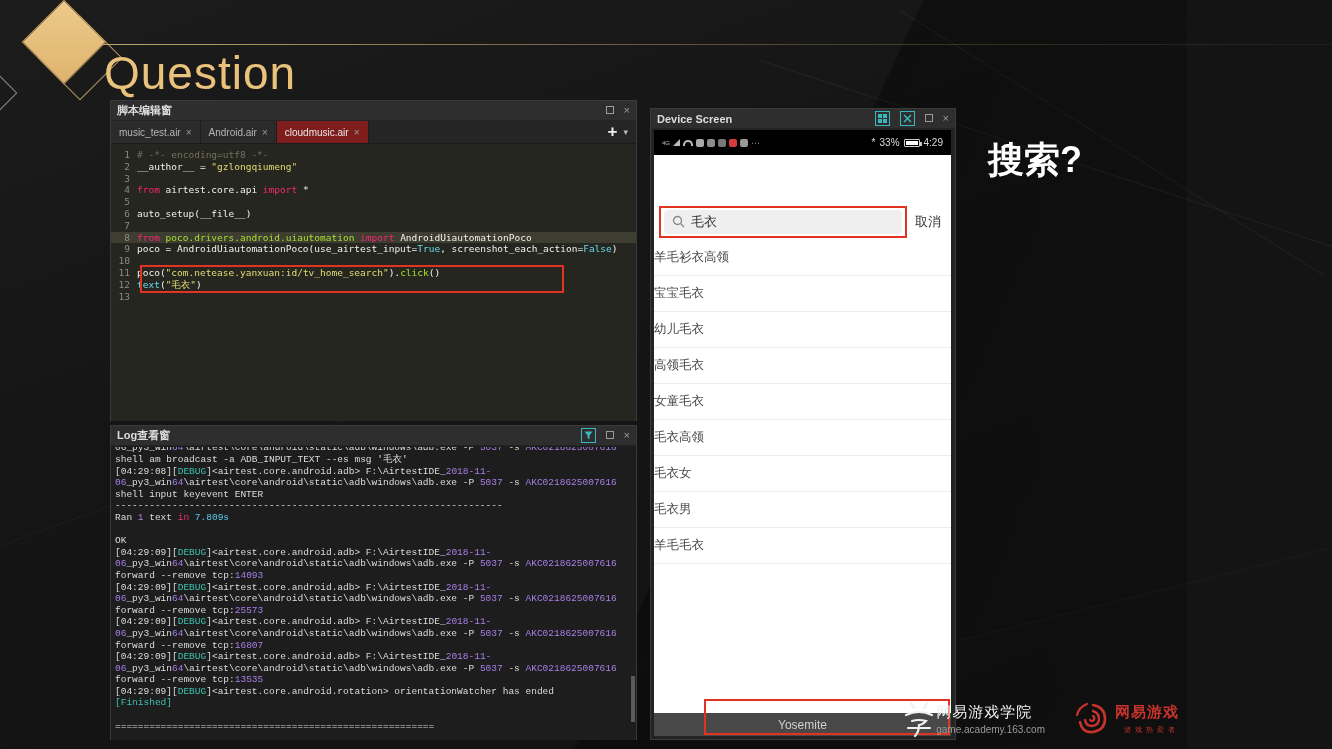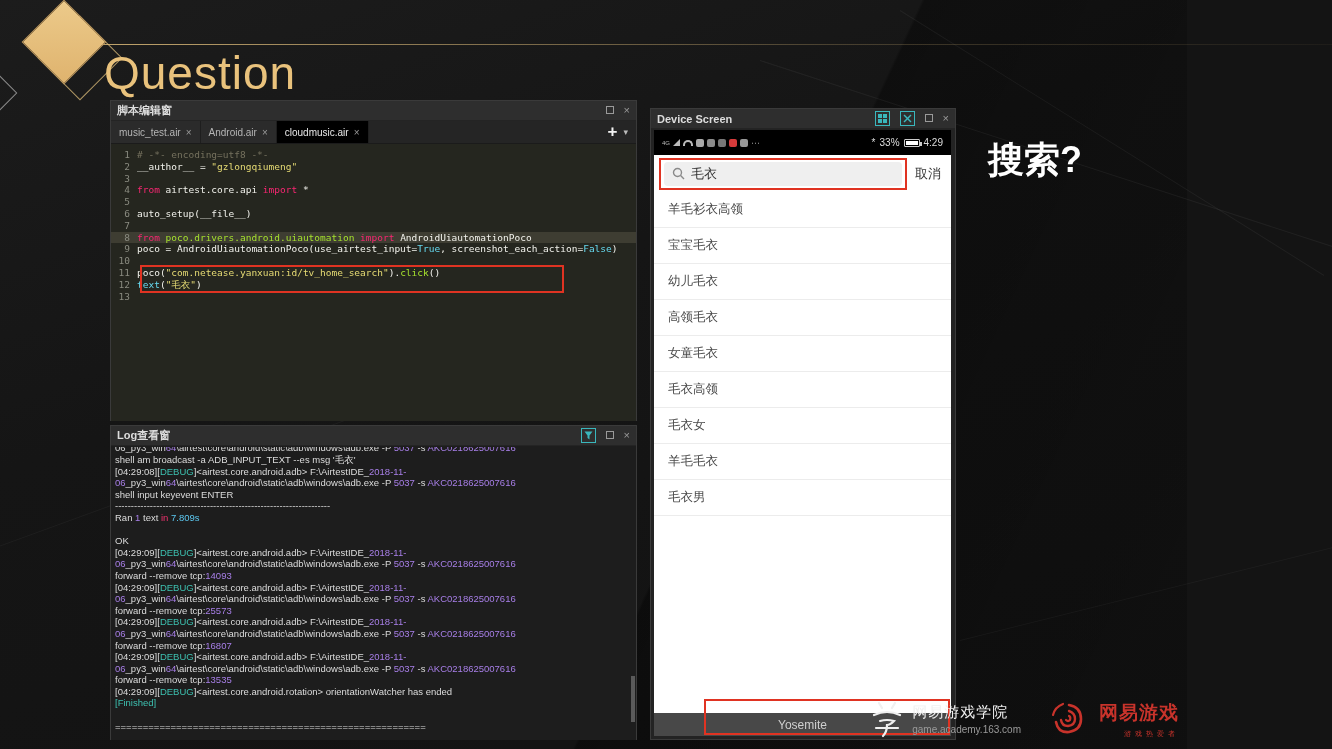--- a/index.html
+++ b/index.html
@@ -34,36 +34,36 @@
   .win-ctrls { margin-left:auto; display:flex; align-items:center; gap:10px; }
   .ctrl { color:#9a9a9a; font-size:11px; line-height:11px; cursor:default; }
   .float-box { display:inline-block; width:8px; height:8px; border:1px solid #9a9a9a; }
   .tealbox { display:inline-flex; align-items:center; justify-content:center; width:15px; height:15px; border:1px solid #3ab7bd; }
 
   
   .editor { left:110px; top:100px; width:527px; height:321px; }
   .tabbar { height:23px; background:#252525; display:flex; align-items:stretch; border-bottom:1px solid #1b1b1b; }
   .tabs { display:flex; }
   .tab { display:flex; align-items:center; gap:5px; padding:0 8px; font-size:10px; color:#b5b5b5; background:#2b2b2b; border-right:1px solid #1e1e1e; }
-  .tab.active { background:#000000; color:#e8e8e8; }
+  .tab.active { background:#7f1d1d; color:#e8e8e8; }
   .tab .x { color:#9a9a9a; font-size:10px; }
   .tab-actions { margin-left:auto; display:flex; align-items:center; gap:6px; padding:0 8px; }
   .add-tab { color:#f2f2f2; font-size:17px; font-weight:700; line-height:14px; }
   .tab-dd { color:#bbb; font-size:9px; }
   .code { position:relative; height:277px; background:#25261f; padding:5px 0 0 0; font-family:"DejaVu Sans Mono", monospace; font-size:9.5px; line-height:11.8px; overflow:hidden; }
   .code-line { display:flex; white-space:pre; }
   .code-line.hl { background:#3e3d32; }
   .lnum { width:26px; flex:0 0 26px; text-align:right; padding-right:7px; color:#8a8b80; }
   .seg.p { color:#f2f2ec; } .seg.c { color:#75715e; } .seg.s { color:#e6db74; }
   .seg.k { color:#f92672; } .seg.g { color:#a6e22e; } .seg.b { color:#66d9ef; }
   .code-redbox { position:absolute; left:29px; top:121px; width:424px; height:28px; border:2px solid #e03322; pointer-events:none; }
 
   
   .logwin { left:110px; top:425px; width:527px; height:315px; }
-  .logbody { position:relative; height:294px; background:#1d1d1d; padding:1px 4px 0 4px; font-family:Liberation Sans, sans-serif; font-size:9.5px; line-height:11.6px; overflow:hidden; color:#dcdcdc; }
+  .logbody { position:relative; height:294px; background:#1d1d1d; padding:1px 4px 0 4px; font-family:Liberation Mono, monospace; font-size:9.5px; line-height:11.6px; overflow:hidden; color:#dcdcdc; }
   .log-line { white-space:pre; }
   .log-line span.w { color:#dcdcdc; }
   .log-line span.tag { color:#3dc0b0; }
   .log-line span.num { color:#a87fe8; }
   .log-line span.red { color:#f0326e; }
   .log-line span.blue { color:#5cc8f0; }
   .clipwrap { height:7px; overflow:hidden; }
   .clipwrap .log-line { margin-top:-5px; }
   .log-scroll { position:absolute; right:1px; bottom:18px; width:4px; height:46px; background:#5a5a5a; }
   .filter-funnel { display:block; }
@@ -78,38 +78,38 @@
   .sb-wifi { width:10px; height:6px; border:2px solid #bbb; border-bottom:none; border-radius:8px 8px 0 0; }
   .sb-app { width:8px; height:8px; border-radius:2px; background:#a9a9a9; }
   .sb-app.a2 { background:#8b8b8b; } .sb-app.a3 { background:#777; }
   .sb-app.red { background:#d63b3b; } .sb-app.a5 { background:#989898; }
   .sb-dots { font-size:9px; color:#aaa; }
   .sb-right { margin-left:auto; display:flex; align-items:center; gap:4px; font-size:10px; color:#ddd; }
   .sb-batt { position:relative; width:16px; height:8px; border:1px solid #ccc; border-radius:1px; }
   .sb-batt::before { content:""; position:absolute; inset:1px; background:#fff; }
   .sb-batt::after { content:""; position:absolute; right:-3px; top:2px; width:2px; height:4px; background:#ccc; }
   .screen { flex:1; background:#fff; display:flex; flex-direction:column; overflow:hidden; }
-  .search-row { height:37px; display:flex; align-items:center; padding:0 10px 0 5px; }
+  .search-row { height:37px; display:flex; align-items:center; padding:0 10px 0 5px;margin-top:48px; }
   .search-box-red { flex:1; border:2px solid #e03322; padding:2px 3px; margin-right:8px; }
   .search-input { display:flex; align-items:center; gap:6px; height:24px; background:#efefef; border-radius:4px; padding:0 8px; }
   .mag { flex:0 0 auto; display:block; }
   .search-text { font-size:13px; color:#333; }
   .cancel { font-size:13px; color:#333; }
   .sug-list { list-style:none; }
-  .sug-item { height:36px; display:flex; align-items:center; padding-left:14px; font-size:12.5px; color:#4a4a4a; border-bottom:1px solid #ececec; }
+  .sug-item { height:36px; display:flex; align-items:center; padding-left:0; font-size:12.5px; color:#4a4a4a; border-bottom:1px solid #ececec; }
   .screen-blank { flex:1; background:#fff; }
   .kb-bar { height:23px; background:#484848; display:flex; align-items:center; justify-content:center; font-size:12px; color:#cfcfcf; }
   .kb-redbox { position:absolute; left:50px; bottom:1px; width:246px; height:36px; border:2px solid #e03322; pointer-events:none; }
 
   
   .footer { position:absolute; right:8px; bottom:8px; display:flex; align-items:center; gap:26px; }
-  .brand { display:flex; align-items:center; gap:8px; }
+  .brand { display:flex; align-items:center; }
   .brand-text .bn { font-size:15px; color:#f0f0f0; letter-spacing:1px; }
   .brand-text .bu { font-size:10px; color:#9a9a9a; margin-top:2px; }
-  .games-text .gn { font-size:19px; color:#c8332b; font-weight:700; letter-spacing:1px; }
+  .games-text .gn { font-size:15px; color:#c8332b; font-weight:700; letter-spacing:1px; }
   .games-text .gt { font-size:7px; color:#c8332b; letter-spacing:4px; margin-top:3px; text-align:right; }
 </style>
 </head>
 <body>
 
 <div class="slide">
 
   <div class="diag d1"></div>
   <div class="diag d2"></div>
   <div class="diag d3"></div>
@@ -273,22 +273,22 @@
           <span class="cancel">取消</span>
         </div>
         <ul class="sug-list" id="sug-list">
             <li class="sug-item">羊毛衫衣高领</li>
             <li class="sug-item">宝宝毛衣</li>
             <li class="sug-item">幼儿毛衣</li>
             <li class="sug-item">高领毛衣</li>
             <li class="sug-item">女童毛衣</li>
             <li class="sug-item">毛衣高领</li>
             <li class="sug-item">毛衣女</li>
+            <li class="sug-item">毛衣男</li>
             <li class="sug-item">羊毛毛衣</li>
-            <li class="sug-item">毛衣男</li>
           </ul>
         <div class="screen-blank"></div>
         <div class="kb-bar">
           <span>Yosemite</span>
         </div>
       </div>
       <div class="kb-redbox"></div>
     </div>
   </div>
 

